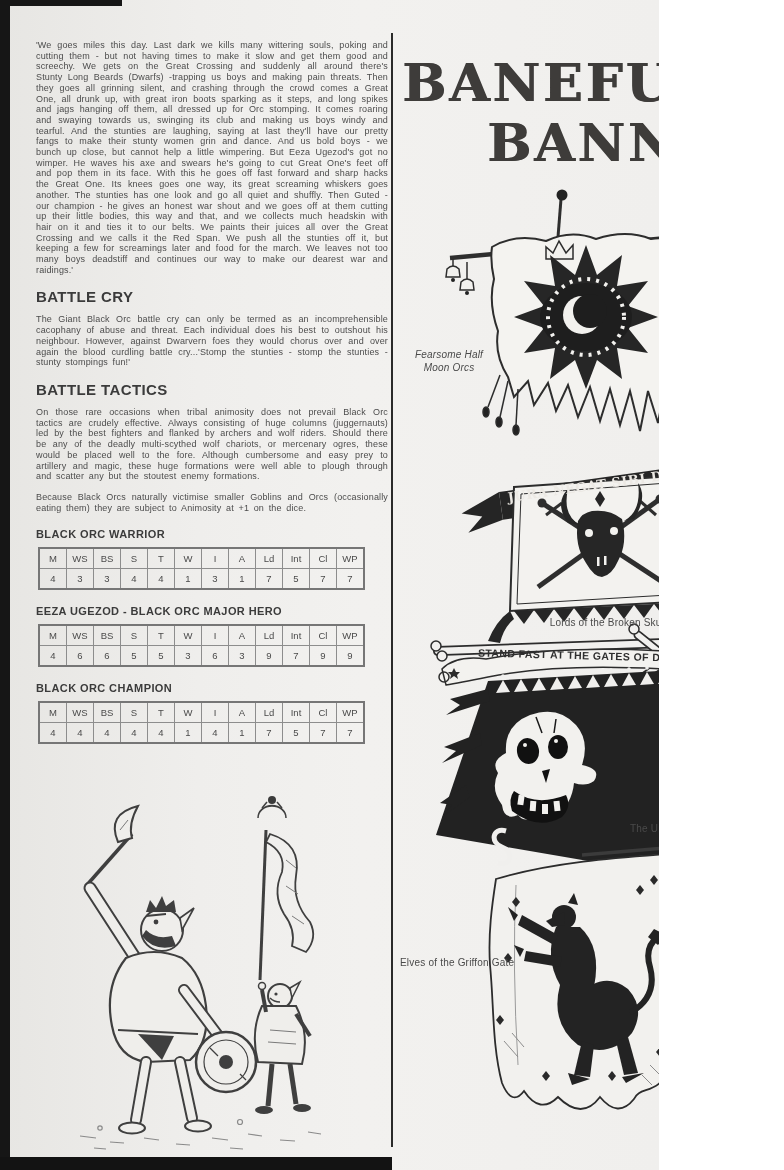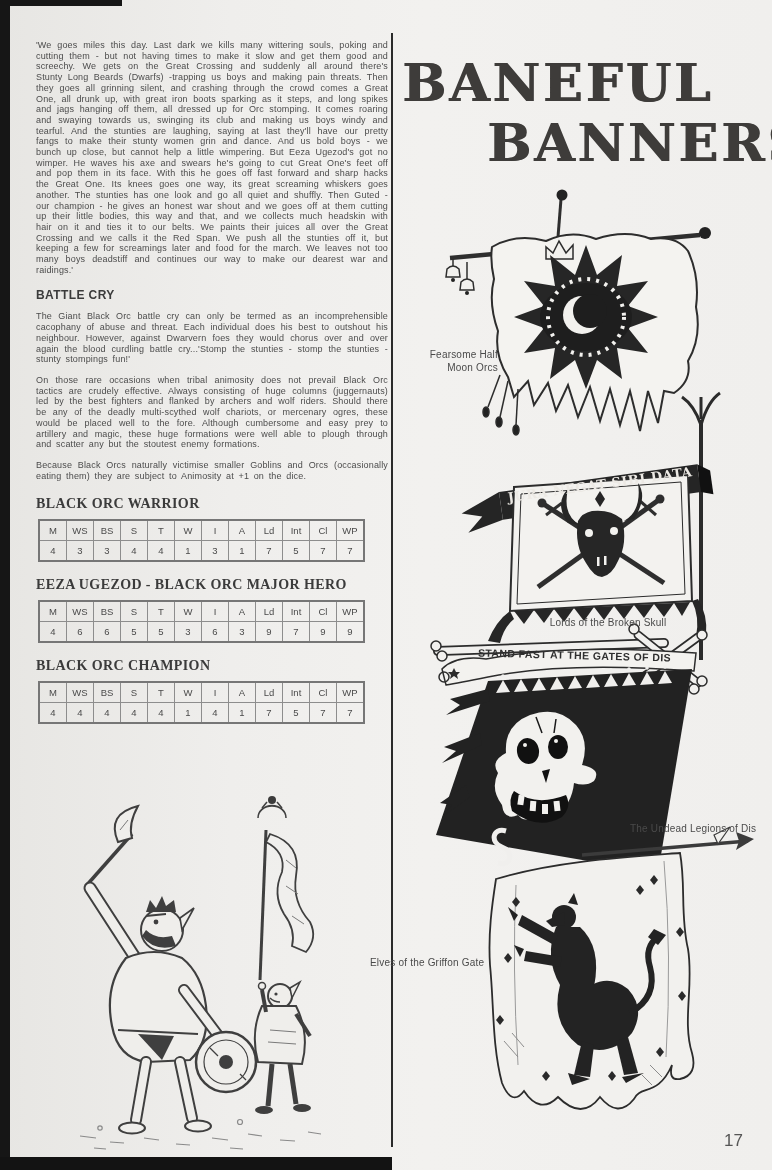--- a/index.html
+++ b/index.html
@@ -1,45 +1,45 @@
 <!DOCTYPE html>
 <html><head>
 <meta charset="utf-8">
 <style>
   html,body{margin:0;padding:0;}
   .page{
-    position:relative; width:772px; height:1170px; overflow:hidden;
+    position:relative; width:659px; height:1170px; overflow:hidden;
     background:linear-gradient(90deg,#e7e6e3 0%,#efeeec 30%,#f2f1ef 55%,#f0efed 100%);
     font-family:"Liberation Sans",sans-serif; color:#4b4b4b;
   }
   .edge-left{position:absolute;left:0;top:0;width:10px;height:1170px;background:#161616;}
   .edge-top{position:absolute;left:0;top:0;width:122px;height:6px;background:#161616;}
   .edge-bottom{position:absolute;left:0;top:1157px;width:392px;height:13px;background:#131313;}
   .col-divider{position:absolute;left:391px;top:33px;width:2px;height:1114px;background:#2a2a2a;}
 
   
   .left-col{position:absolute;left:36px;top:40px;width:352px;text-align:justify;}
   .left-col p{margin:0 0 10px 0;font-size:9px;line-height:10.7px;letter-spacing:.15px;word-spacing:2px;color:#4c4c4c;}
-  .left-col h3{margin:13px 0 9px 0;font-size:12px;letter-spacing:.4px;color:#3b3b3b;font-weight:bold;}
-  .left-col h4{margin:15px 0 7px 0;font-size:14px;letter-spacing:.4px;color:#3b3b3b;font-weight:bold;font-family:Liberation Serif, serif;}
+  .left-col h3{margin:13px 0 9px 0;font-size:15px;letter-spacing:.4px;color:#3b3b3b;font-weight:bold;}
+  .left-col h4{margin:15px 0 7px 0;font-size:11px;letter-spacing:.4px;color:#3b3b3b;font-weight:bold;}
   table.stat{border-collapse:collapse;margin:4px 0 14px 2px;border:2px solid #767676;}
   table.stat td{width:26px;height:19px;border:1px solid #8d8d8d;text-align:center;
     font-size:9.5px;color:#4a4a4a;padding:0;}
 
   
   .title-line{position:absolute;font-family:"DejaVu Serif",serif;font-weight:bold;
     font-size:52px;letter-spacing:3px;color:#3e3c3a;text-shadow:1px 0 0 #3e3c3a;}
   .t1{left:402px;top:52px;}
   .t2{left:487px;top:112px;}
 
   .cap{position:absolute;font-size:10px;line-height:13px;color:#4a4a4a;letter-spacing:.2px;}
-  .cap1{left:400px;top:348px;width:98px;text-align:right;}
+  .cap1{left:400px;top:348px;width:98px;text-align:center;font-style:italic;}
   .cap2{left:518px;top:616px;width:180px;text-align:center;}
   .cap3{left:608px;top:822px;width:170px;text-align:center;}
-  .cap4{left:370px;top:956px;width:155px;}
+  .cap4{left:400px;top:956px;width:155px;}
 
   .scroll-text{position:absolute;text-align:center;}
   .st-jura{left:500px;top:477px;width:200px;transform:rotate(-8deg);
     font-family:"DejaVu Serif",serif;font-weight:bold;font-size:13px;
     color:#ece9e4;letter-spacing:.5px;}
   .st-stand{left:452px;top:649px;width:245px;transform:rotate(1.5deg);
     font-family:"Liberation Sans",sans-serif;font-weight:bold;font-size:10.5px;
     color:#2f2f2f;letter-spacing:.4px;}
 
   .footer-note{position:absolute;left:398px;top:1087px;width:262px;
@@ -59,20 +59,21 @@
   <div class="edge-top"></div>
   <div class="edge-bottom"></div>
   <div class="col-divider"></div>
 
   <div class="left-col">
     <p>'We goes miles this day.  Last dark we kills many wittering souls, poking and cutting them - but not having times to make it slow and get them good and screechy.  We gets on the Great Crossing and suddenly all around there's Stunty Long Beards (Dwarfs) -trapping us boys and making pain threats.  Then they goes all grinning silent, and crashing through the crowd comes a Great One, all drunk up, with great iron boots sparking as it steps, and long spikes and jags hanging off them, all dressed up for Orc stomping. It comes roaring and swaying towards us, swinging its club and making us boys windy and tearful.  And the stunties are laughing, saying at last they'll have our pretty fangs to make their stunty women grin and dance.  And us bold boys - we bunch up close, but cannot help a little wimpering.  But Eeza Ugezod's got no wimper.  He waves his axe and swears he's going to cut Great One's feet off and pop them in its face.  With this he goes off fast forward and sharp hacks the Great One.  Its knees goes one way, its great screaming whiskers goes another.  The stunties has one look and go all quiet and shuffly.  Then Guted - our champion - he gives an honest war shout and we goes off at them cutting up their little bodies, this way and that, and we collects much headskin with hair on it and ties it to our belts.  We paints their juices all over the Great Crossing and we calls it the Red Span.  We push all the stunties off it, but keeping a few for screamings later and food for the march.  We leaves not too many boys deadstiff and continues our way to make our dearest war and raidings.'</p>
 
     <h3>BATTLE CRY</h3>
     <p>The Giant Black Orc battle cry can only be termed as an incomprehensible cacophany of abuse and threat.  Each individual does his best to outshout his neighbour.  However, against Dwarvern foes they would chorus over and over again the blood curdling battle cry...'Stomp the stunties - stomp the stunties - stunty stompings fun!'</p>
 
+    <h3>BATTLE TACTICS</h3>
     <p>On those rare occasions when tribal animosity does not prevail Black Orc tactics are crudely effective.  Always consisting of huge columns (juggernauts) led by the best fighters and flanked by archers and wolf riders.  Should there be any of the deadly multi-scythed wolf chariots, or mercenary ogres, these would be placed well to the fore.  Although cumbersome and easy prey to artillery and magic, these huge formations were well able to plough through and scatter any but the stoutest enemy formations.</p>
 
     <p>Because Black Orcs naturally victimise smaller Goblins and Orcs (occasionally eating them) they are subject to Animosity at +1 on the dice.</p>
 
     <h4>BLACK ORC WARRIOR</h4>
     <table class="stat">
       <tbody>
           <tr>
         <td>M</td>
             <td>WS</td>

